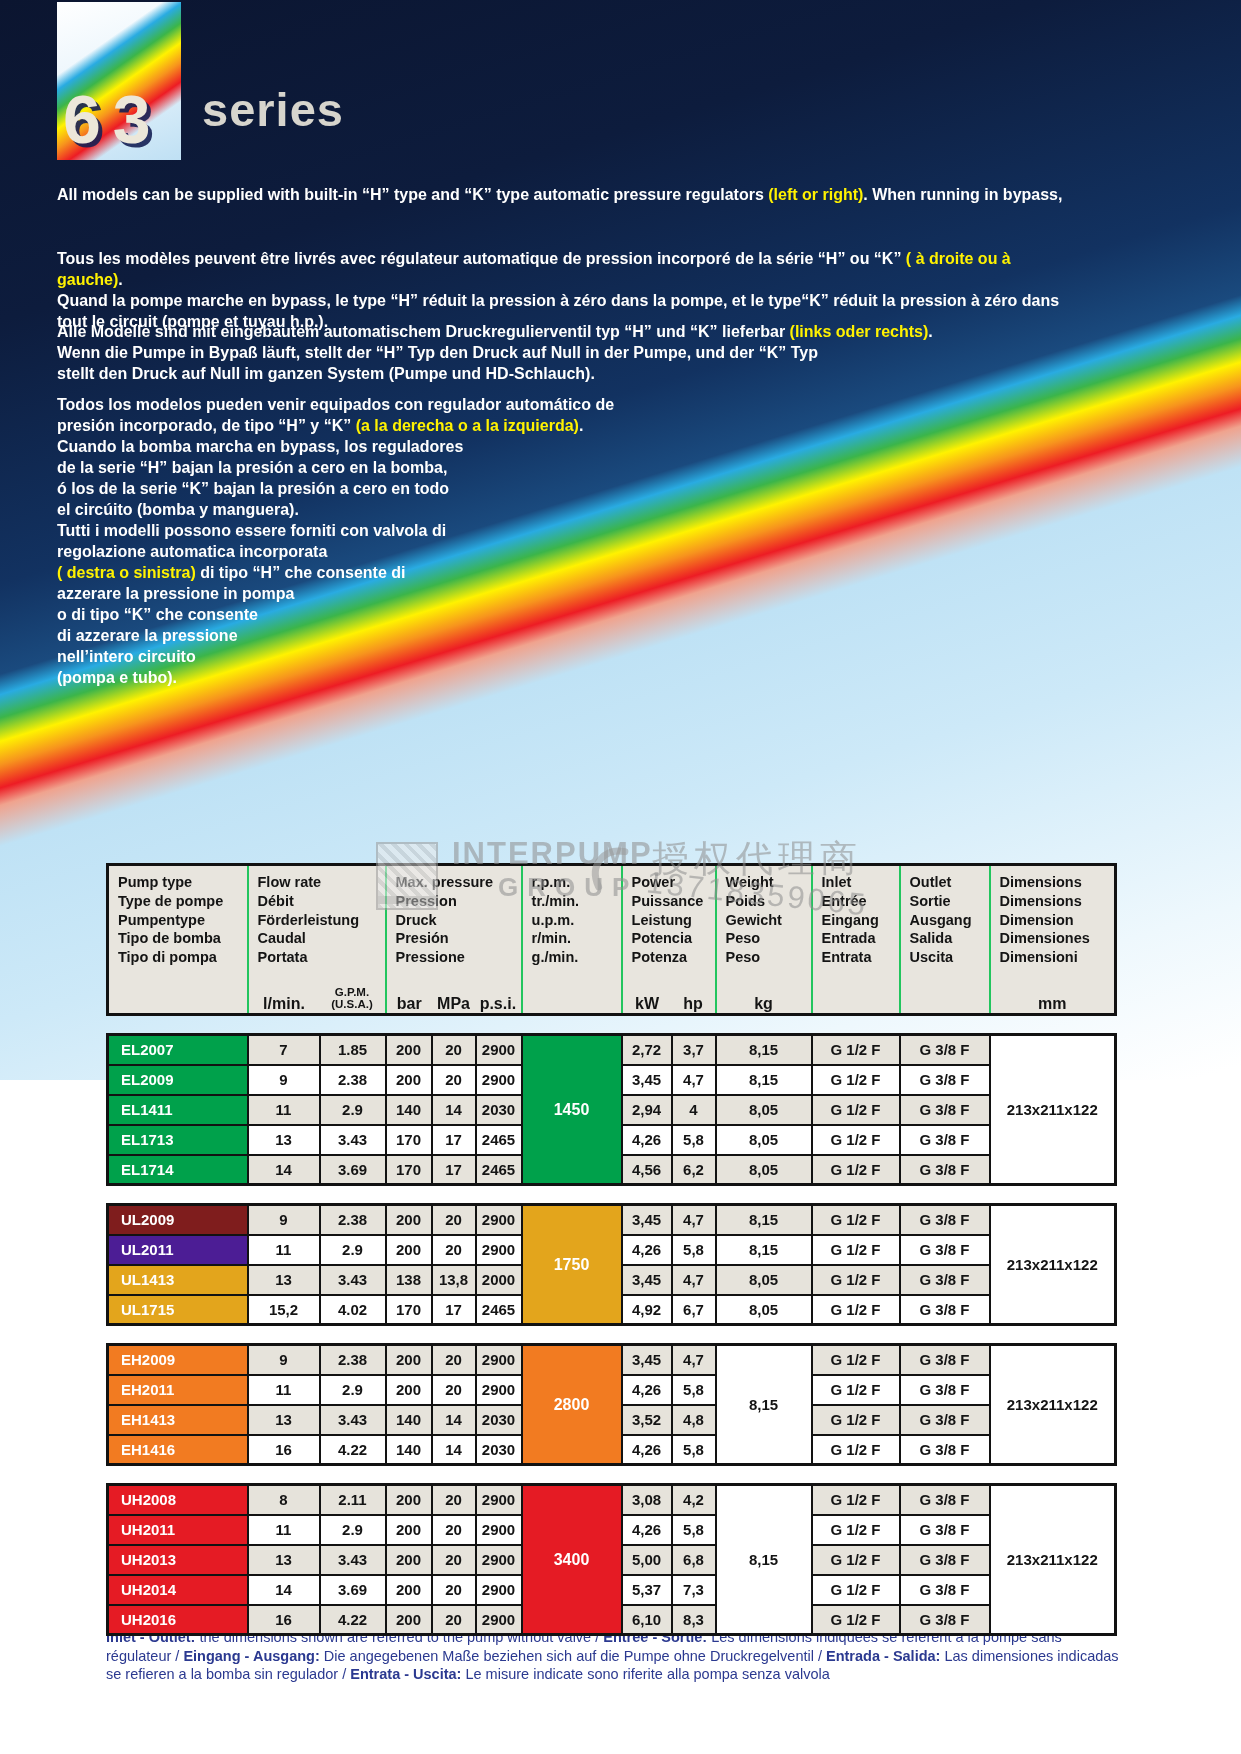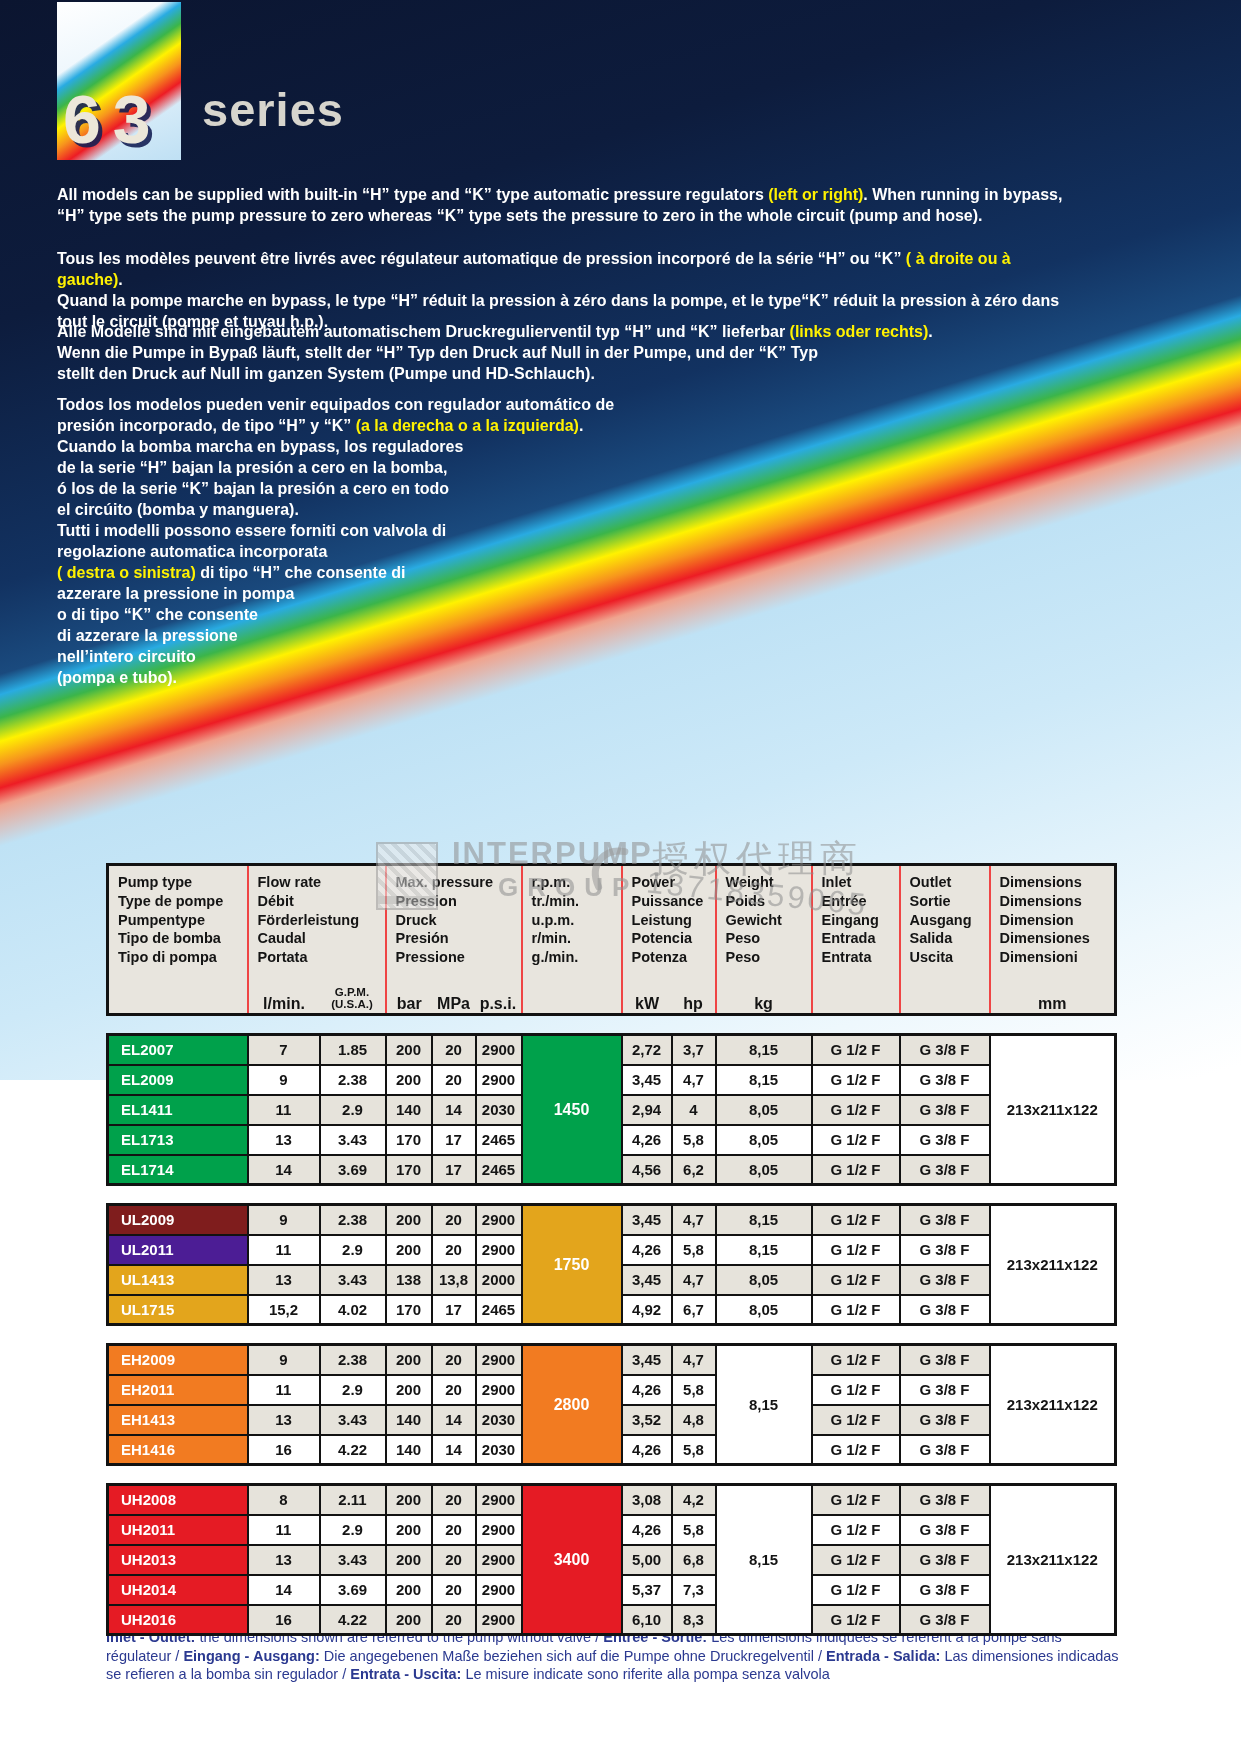--- a/index.html
+++ b/index.html
@@ -42,21 +42,21 @@
   .wm-group{left:498px;top:872px;font-size:26px;font-weight:bold;letter-spacing:9px;}
   .wm-phone-icon{left:588px;top:848px;transform:rotate(-12deg);}
   .wm-cn{left:652px;top:834px;font-size:37px;letter-spacing:5px;font-weight:normal;}
   .wm-number{left:646px;top:876px;font-size:31px;letter-spacing:3px;transform:rotate(6deg);font-weight:normal;}
 
   
   .tablewrap{position:absolute;left:106px;top:863px;width:1008px;z-index:3;}
   table{border-collapse:collapse;table-layout:fixed;width:1008px;}
   table.hdr{border:3px solid #121212;background:#e8e5de;}
   .hdr th{position:relative;height:150px;vertical-align:top;text-align:left;
-    border:2px solid #ef4444;padding:7px 4px 4px 9px;font-size:14.5px;line-height:18.8px;color:#141414;}
+    border:2px solid #22c55e;padding:7px 4px 4px 9px;font-size:14.5px;line-height:18.8px;color:#141414;}
   .hdr .units{position:absolute;left:0;right:0;bottom:3px;display:flex;align-items:flex-end;}
   .hdr .units span{display:inline-block;text-align:center;font-size:16px;line-height:13px;}
   .hdr .units .two{font-size:11.5px;line-height:12px;}
   table.grp{border:3px solid #121212;margin-top:17px;}
   .grp td{border:2px solid #121212;height:30px;text-align:center;font-size:15px;font-weight:bold;color:#141414;padding:0 2px;}
   .grp td.model{text-align:left;padding-left:12px;color:#ffffff;}
   .grp td.rpm{color:#ffffff;font-size:16px;}
   .grp td.merged{background:#ffffff;}
   .shade{background:#e6e3db;}
   .plain{background:#ffffff;}
@@ -71,21 +71,21 @@
 </head>
 <body>
 
 <div class="hero"></div>
 
 <div class="series-box">
   <div class="series-num">63</div>
 </div>
 <div class="series-word">series</div>
 
-<p class="intro p-en"><span>All models can be supplied with built-in “H” type and “K” type automatic pressure regulators </span><span class="hl">(left or right)</span><span>.  When running in bypass,</span><br><span>“H” type sets the pump pressure to zero whereas “K” type sets the pressure to zero in the whole circuit (pump and hose).</span></p>
+<p class="intro p-en"><span>All models can be supplied with built-in “H” type and “K” type automatic pressure regulators </span><span class="hl">(left or right)</span><span>.  When running in bypass,</span><br></p>
 <p class="intro p-fr"><span>Tous les modèles peuvent être livrés avec régulateur automatique de pression incorporé de la série “H” ou “K” </span><span class="hl">( à droite ou à gauche)</span><span>.</span><br><span>Quand la pompe marche en bypass, le type “H” réduit la pression à zéro dans la pompe, et le type“K” réduit la pression à zéro dans</span><br><span>tout le circuit (pompe et tuyau h.p.).</span></p>
 <p class="intro p-de"><span>Alle Modelle sind mit eingebautem automatischem Druckregulierventil typ “H” und “K” lieferbar </span><span class="hl">(links oder rechts)</span><span>.</span><br><span>Wenn die Pumpe in Bypaß läuft, stellt der “H” Typ den Druck auf Null in der Pumpe, und der “K” Typ</span><br><span>stellt den Druck auf Null im ganzen System (Pumpe und HD-Schlauch).</span></p>
 <p class="intro p-es"><span>Todos los modelos pueden venir equipados con regulador automático de</span><br><span>presión incorporado, de tipo “H” y “K” </span><span class="hl">(a la derecha o a la izquierda)</span><span>.</span><br><span>Cuando la bomba marcha en bypass, los reguladores</span><br><span>de la serie “H” bajan la presión a cero en la bomba,</span><br><span>ó los de la serie “K” bajan la presión a cero en todo</span><br><span>el circúito (bomba y manguera).</span></p>
 <p class="intro p-it"><span>Tutti i modelli possono essere forniti con valvola di</span><br><span>regolazione automatica incorporata</span><br><span class="hl">( destra o sinistra)</span><span> di tipo “H” che consente di</span><br><span>azzerare la pressione in pompa</span><br><span>o di tipo “K” che consente</span><br><span>di azzerare la pressione</span><br><span>nell’intero circuito</span><br><span>(pompa e tubo).</span></p>
 
 <div class="wm wm-logo">
     <div class="band"></div>
   </div>
 <div class="wm wm-interpump">INTERPUMP</div>
 <div class="wm wm-group">GROUP</div>

